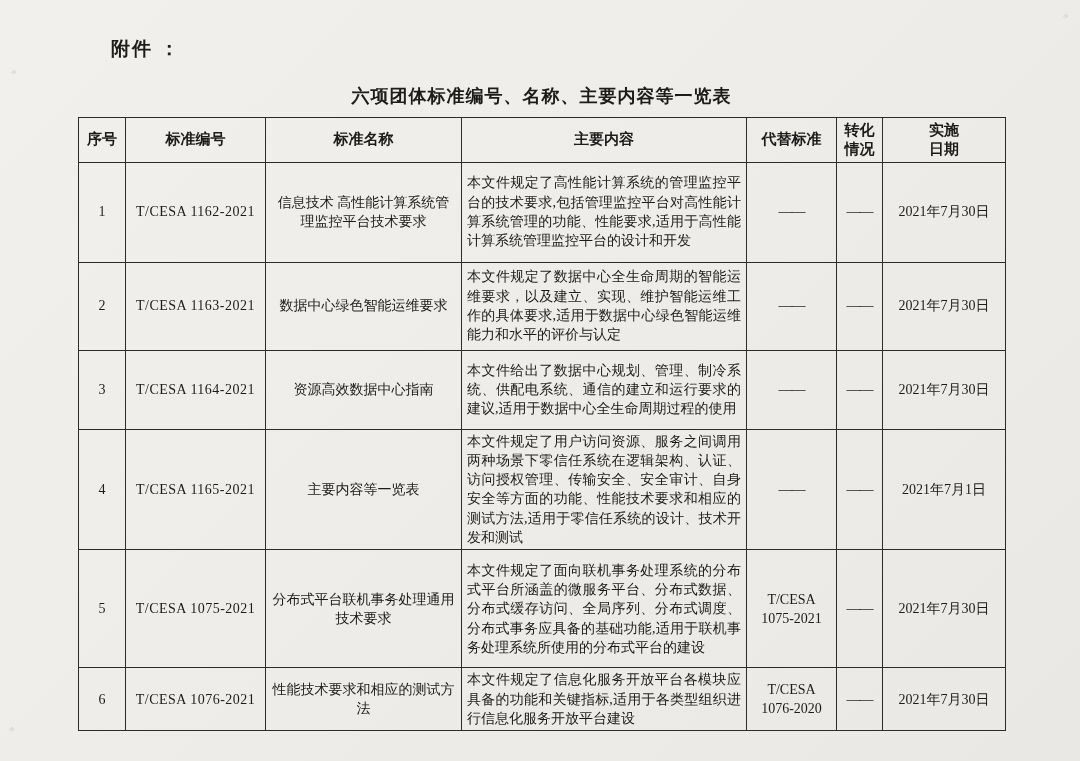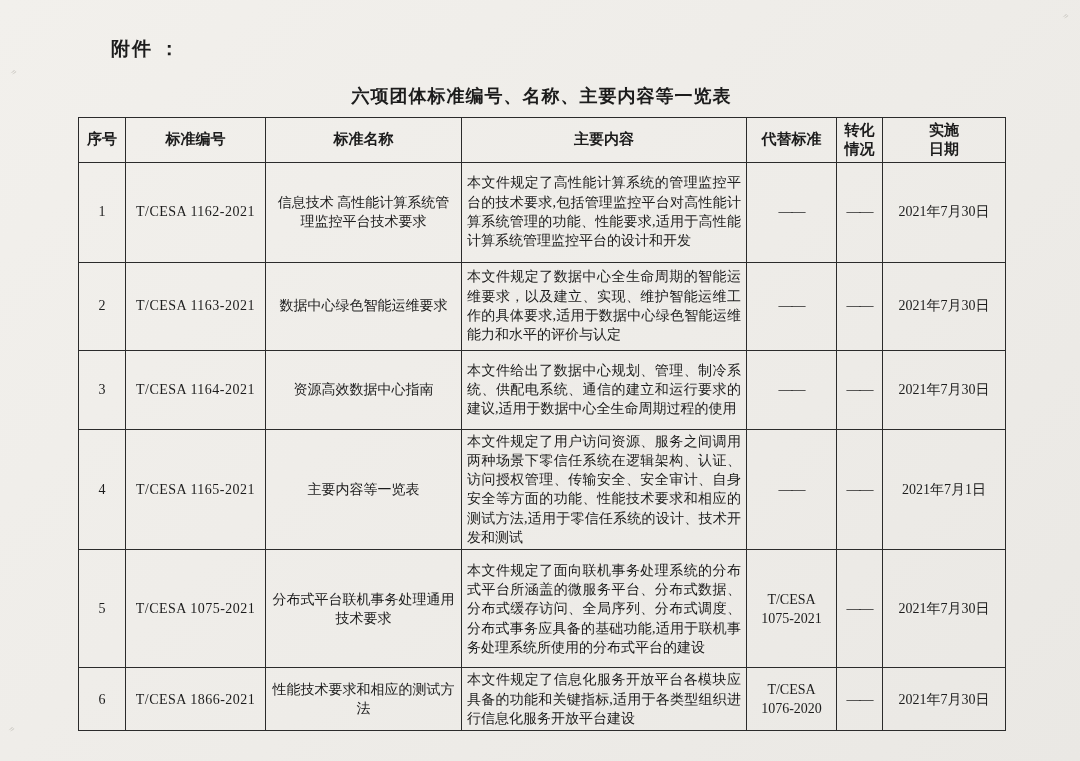--- a/index.html
+++ b/index.html
@@ -192,21 +192,21 @@
         <td class="c-no">5</td>
         <td class="c-code">T/CESA 1075-2021</td>
         <td class="c-name">分布式平台联机事务处理通用技术要求</td>
         <td class="c-main">本文件规定了面向联机事务处理系统的分布式平台所涵盖的微服务平台、分布式数据、分布式缓存访问、全局序列、分布式调度、分布式事务应具备的基础功能,适用于联机事务处理系统所使用的分布式平台的建设</td>
         <td class="c-repl">T/CESA 1075-2021</td>
         <td class="c-conv">——</td>
         <td class="c-date">2021年7月30日</td>
       </tr>
       <tr class="r6">
         <td class="c-no">6</td>
-        <td class="c-code">T/CESA 1866-2021</td>
+        <td class="c-code">T/CESA 1076-2021</td>
         <td class="c-name">性能技术要求和相应的测试方法</td>
         <td class="c-main">本文件规定了信息化服务开放平台各模块应具备的功能和关键指标,适用于各类型组织进行信息化服务开放平台建设</td>
         <td class="c-repl">T/CESA 1076-2020</td>
         <td class="c-conv">——</td>
         <td class="c-date">2021年7月30日</td>
       </tr>
     </tbody>
   </table>
 </div>
 

